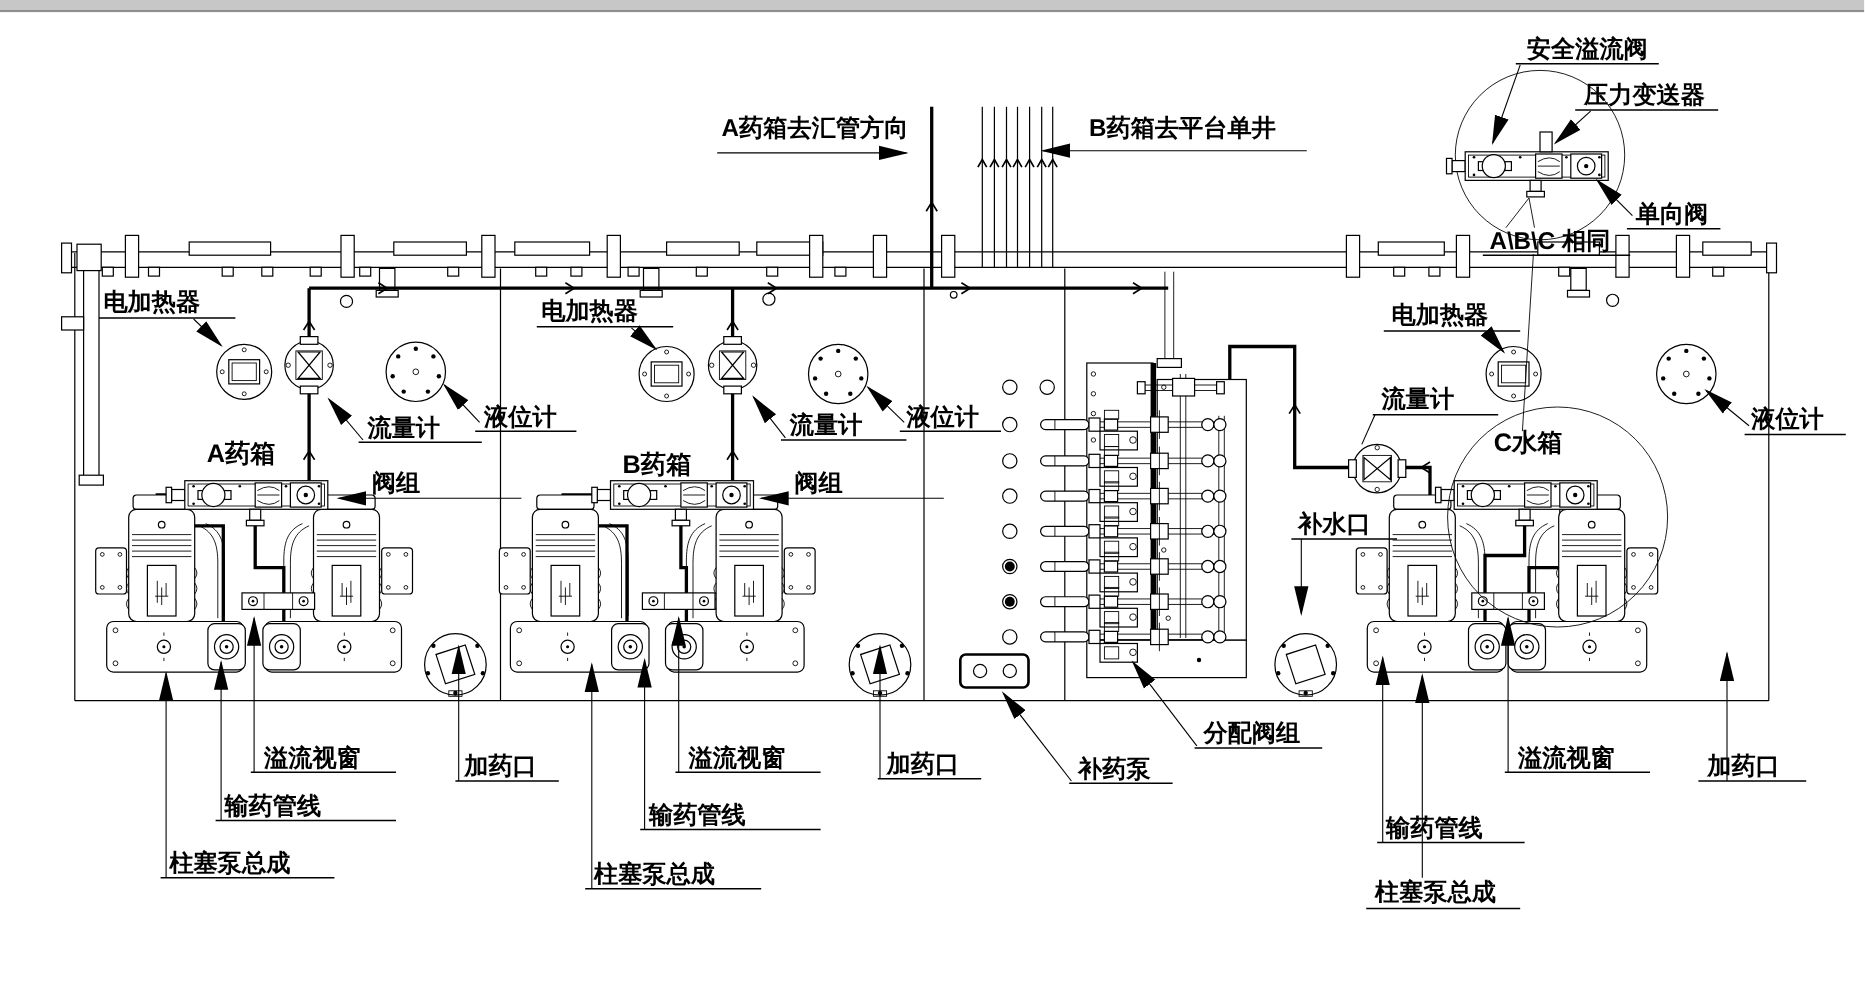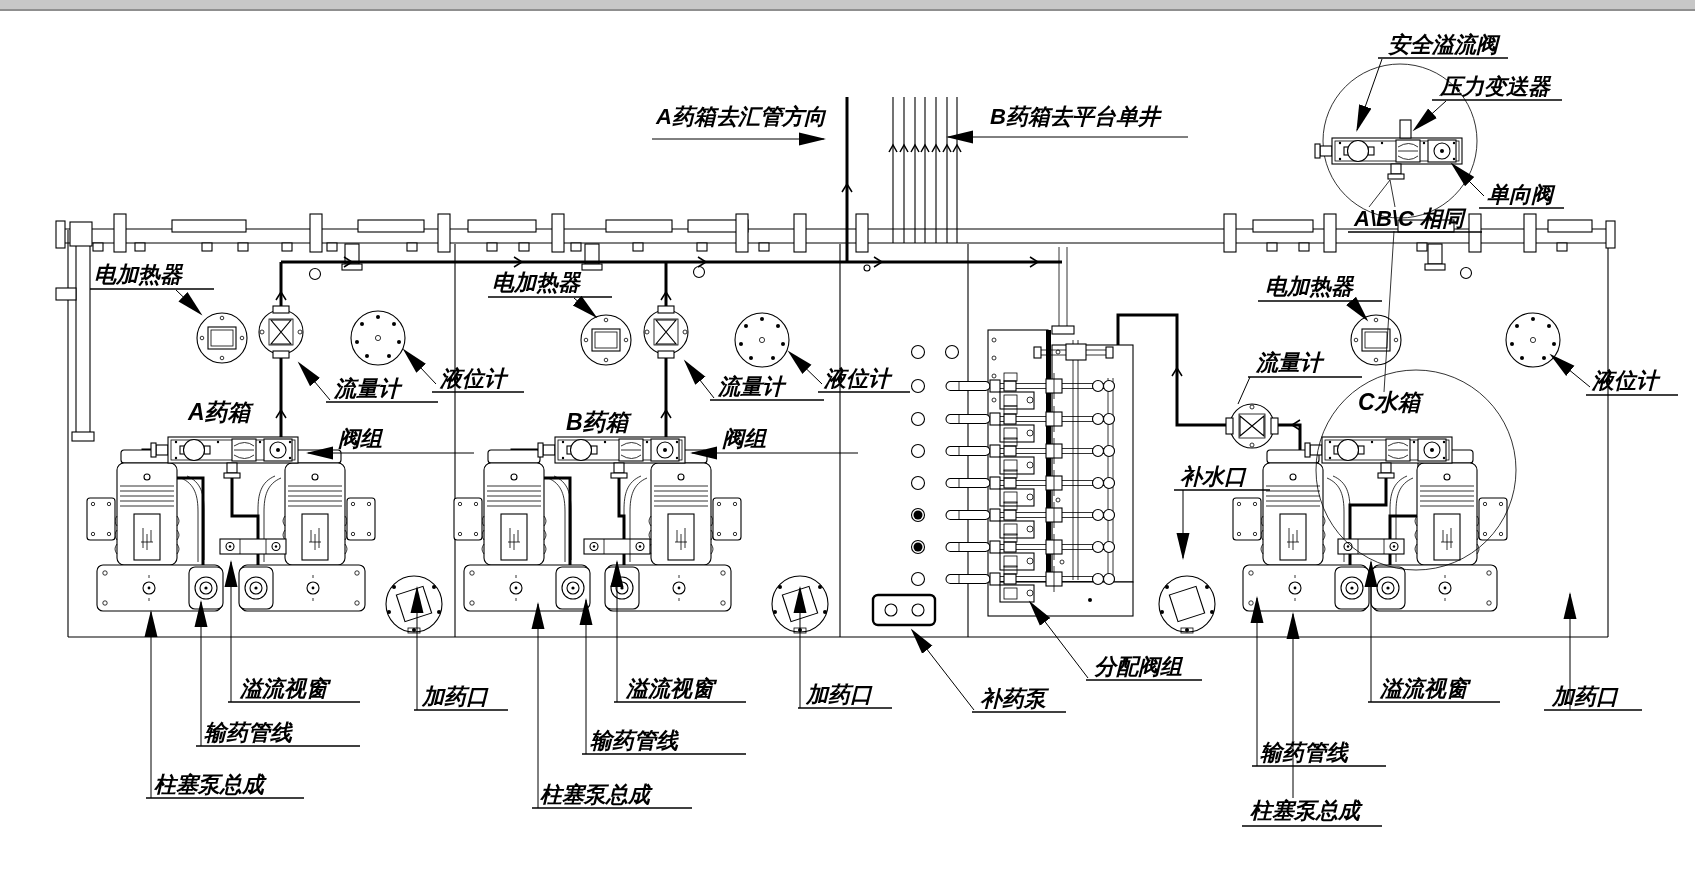--- a/index.html
+++ b/index.html
@@ -1,17 +1,17 @@
 <!DOCTYPE html>
 <html><head>
 <meta charset="utf-8">
 <style>
   html,body{margin:0;padding:0;background:#fff;}
   .stage{position:relative;width:1695px;height:893px;background:#ffffff;overflow:hidden;
-         font-family:"Liberation Sans",sans-serif;font-style:italic;}
+         font-family:"Liberation Sans",sans-serif;}
   svg{position:absolute;left:0;top:0;}
   .ln{stroke:#000;fill:none;stroke-width:1.1;}
   .thn{stroke:#000;fill:none;stroke-width:0.8;}
   .thk{stroke:#000;fill:none;stroke-width:3;}
   .wfill{fill:#fff;stroke:#000;stroke-width:1.1;}
   .dk{fill:#000;stroke:none;}
   .ld{stroke:#000;fill:none;stroke-width:1;}
   .ul{stroke:#000;fill:none;stroke-width:1.4;}
   .chv{stroke:#000;fill:none;stroke-width:1.5;}
   text{font-family:"Liberation Sans",sans-serif;font-weight:bold;fill:#000;}

